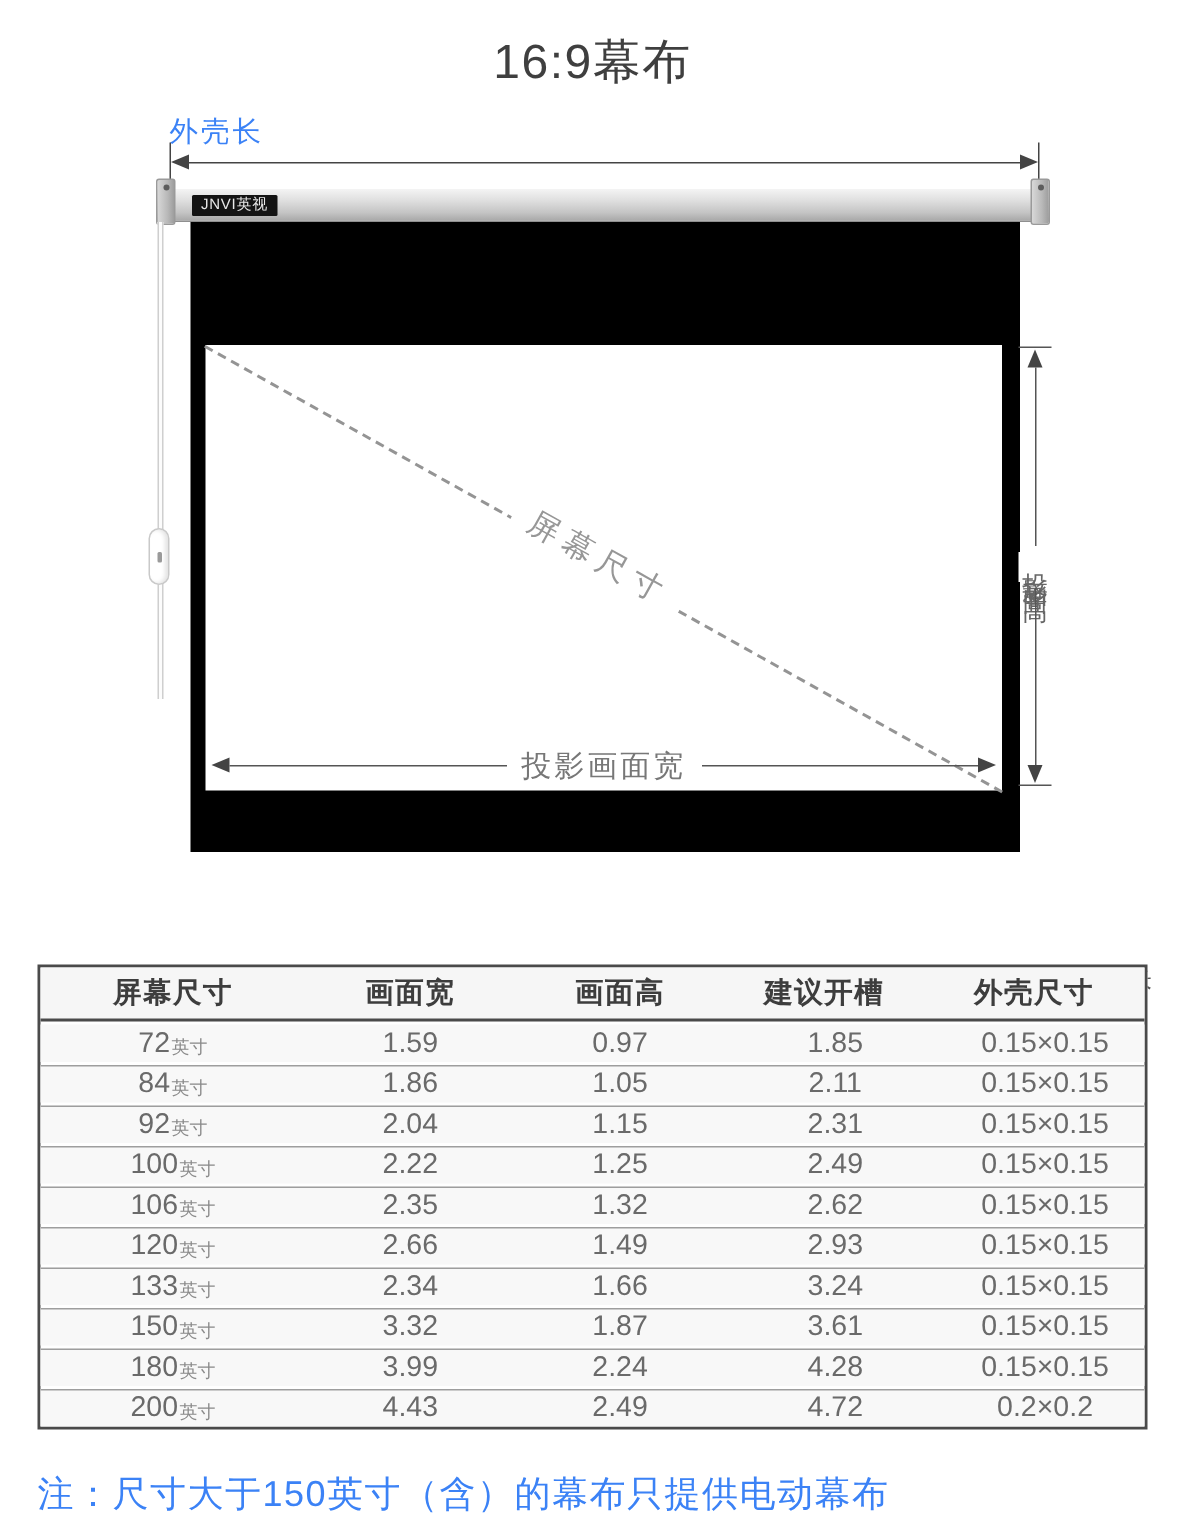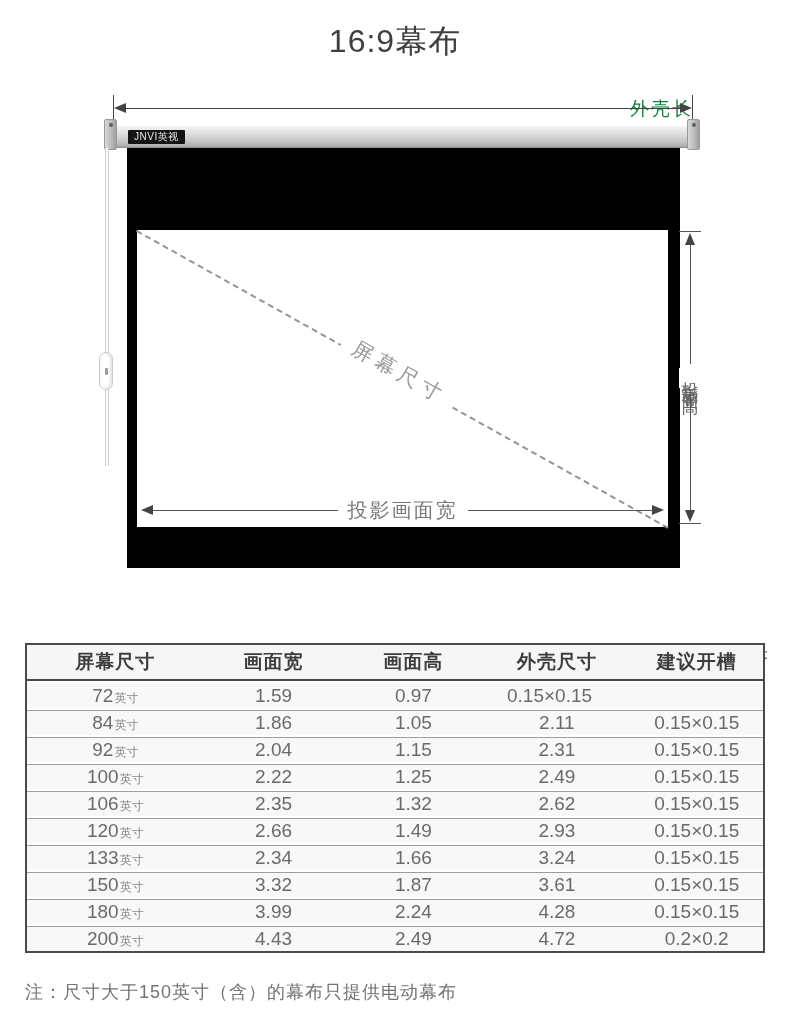--- a/index.html
+++ b/index.html
@@ -4,22 +4,22 @@
 <style>
   * { margin:0; padding:0; box-sizing:border-box; }
   html,body { width:790px; height:1021px; background:#fff;
     font-family:"Liberation Sans","DejaVu Sans",sans-serif; }
   .stage { position:relative; width:790px; height:1021px; overflow:hidden; background:#fff; }
 
   .title { position:absolute; top:20px; left:0; width:100%; text-align:center;
     font-size:32px; color:#3f3f3f; font-weight:400; letter-spacing:1px; }
 
   
-  .hlen-label { position:absolute; top:96px; left:113px; width:580px; text-align:right;
-    font-size:19px; color:#15803d; letter-spacing:2px; }
+  .hlen-label { position:absolute; top:75px; left:113px; width:580px; text-align:left;
+    font-size:19px; color:#3b82f6; letter-spacing:2px; }
   .hdim { position:absolute; left:113px; top:95px; width:580px; height:33px; }
   .hdim .tick { position:absolute; top:0; width:1px; height:33px; background:#444; }
   .hdim .tick.l { left:0; } .hdim .tick.r { right:0; }
   .hdim .line-row { position:absolute; left:1px; right:1px; top:8px; height:10px;
     display:flex; align-items:center; }
   .hdim .line { flex:1; height:0; border-top:1.5px solid #444; }
   .tri { width:0; height:0; display:inline-block; }
   .tri.left  { border-top:5px solid transparent; border-bottom:5px solid transparent; border-right:12px solid #444; }
   .tri.right { border-top:5px solid transparent; border-bottom:5px solid transparent; border-left:12px solid #444; }
   .tri.up    { border-left:5px solid transparent; border-right:5px solid transparent; border-bottom:12px solid #444; }
@@ -76,21 +76,21 @@
   .thead { display:flex; height:36px; background:#f6f6f6; border-bottom:2px solid #4a4a4a; }
   .thead .th { display:flex; align-items:center; justify-content:center;
     font-size:19px; font-weight:bold; color:#3d3d3d; letter-spacing:1px; }
   .row { display:flex; height:25px; background:#f8f8f8; margin-top:2px; border-top:1px solid #9e9e9e; }
   .row:first-child { border-top:none; }
   .cell { display:flex; align-items:center; justify-content:center;
     font-size:19px; color:#6a6a6a; }
   .c0 { width:24%; } .c1 { width:19%; } .c2 { width:19%; } .c3 { width:20%; } .c4 { width:18%; }
   .size-unit { font-size:12px; color:#8a8a8a; margin-left:1px; padding-top:5px; }
 
-  .note { position:absolute; left:25px; top:980px; font-size:18px; color:#737373; letter-spacing:1px; }
+  .note { position:absolute; left:25px; top:980px; font-size:24px; color:#3b82f6; letter-spacing:1px; }
 </style>
 </head>
 <body>
 
 <div class="stage">
 
   <div class="title">16:9幕布</div>
 
   <div class="hlen-label">外壳长</div>
   <div class="hdim">
@@ -144,31 +144,32 @@
     </div>
   </div>
 
   <div class="unit">单位：米</div>
 
   <div class="spec">
     <div class="thead">
       <span class="th c0">屏幕尺寸</span>
       <span class="th c1">画面宽</span>
       <span class="th c2">画面高</span>
+      <span class="th c4">建议开槽</span>
       <span class="th c3">外壳尺寸</span>
-      <span class="th c4">建议开槽</span>
     </div>
     <div>
         <div class="row">
           <div class="cell c0">
             <span>72</span>
             <span class="size-unit">英寸</span>
           </div>
           <div class="cell c1">1.59</div>
           <div class="cell c2">0.97</div>
+          <div class="cell c3">1.85</div>
           <div class="cell c4">0.15×0.15</div>
         </div>
         <div class="row">
           <div class="cell c0">
             <span>84</span>
             <span class="size-unit">英寸</span>
           </div>
           <div class="cell c1">1.86</div>
           <div class="cell c2">1.05</div>
           <div class="cell c3">2.11</div>

